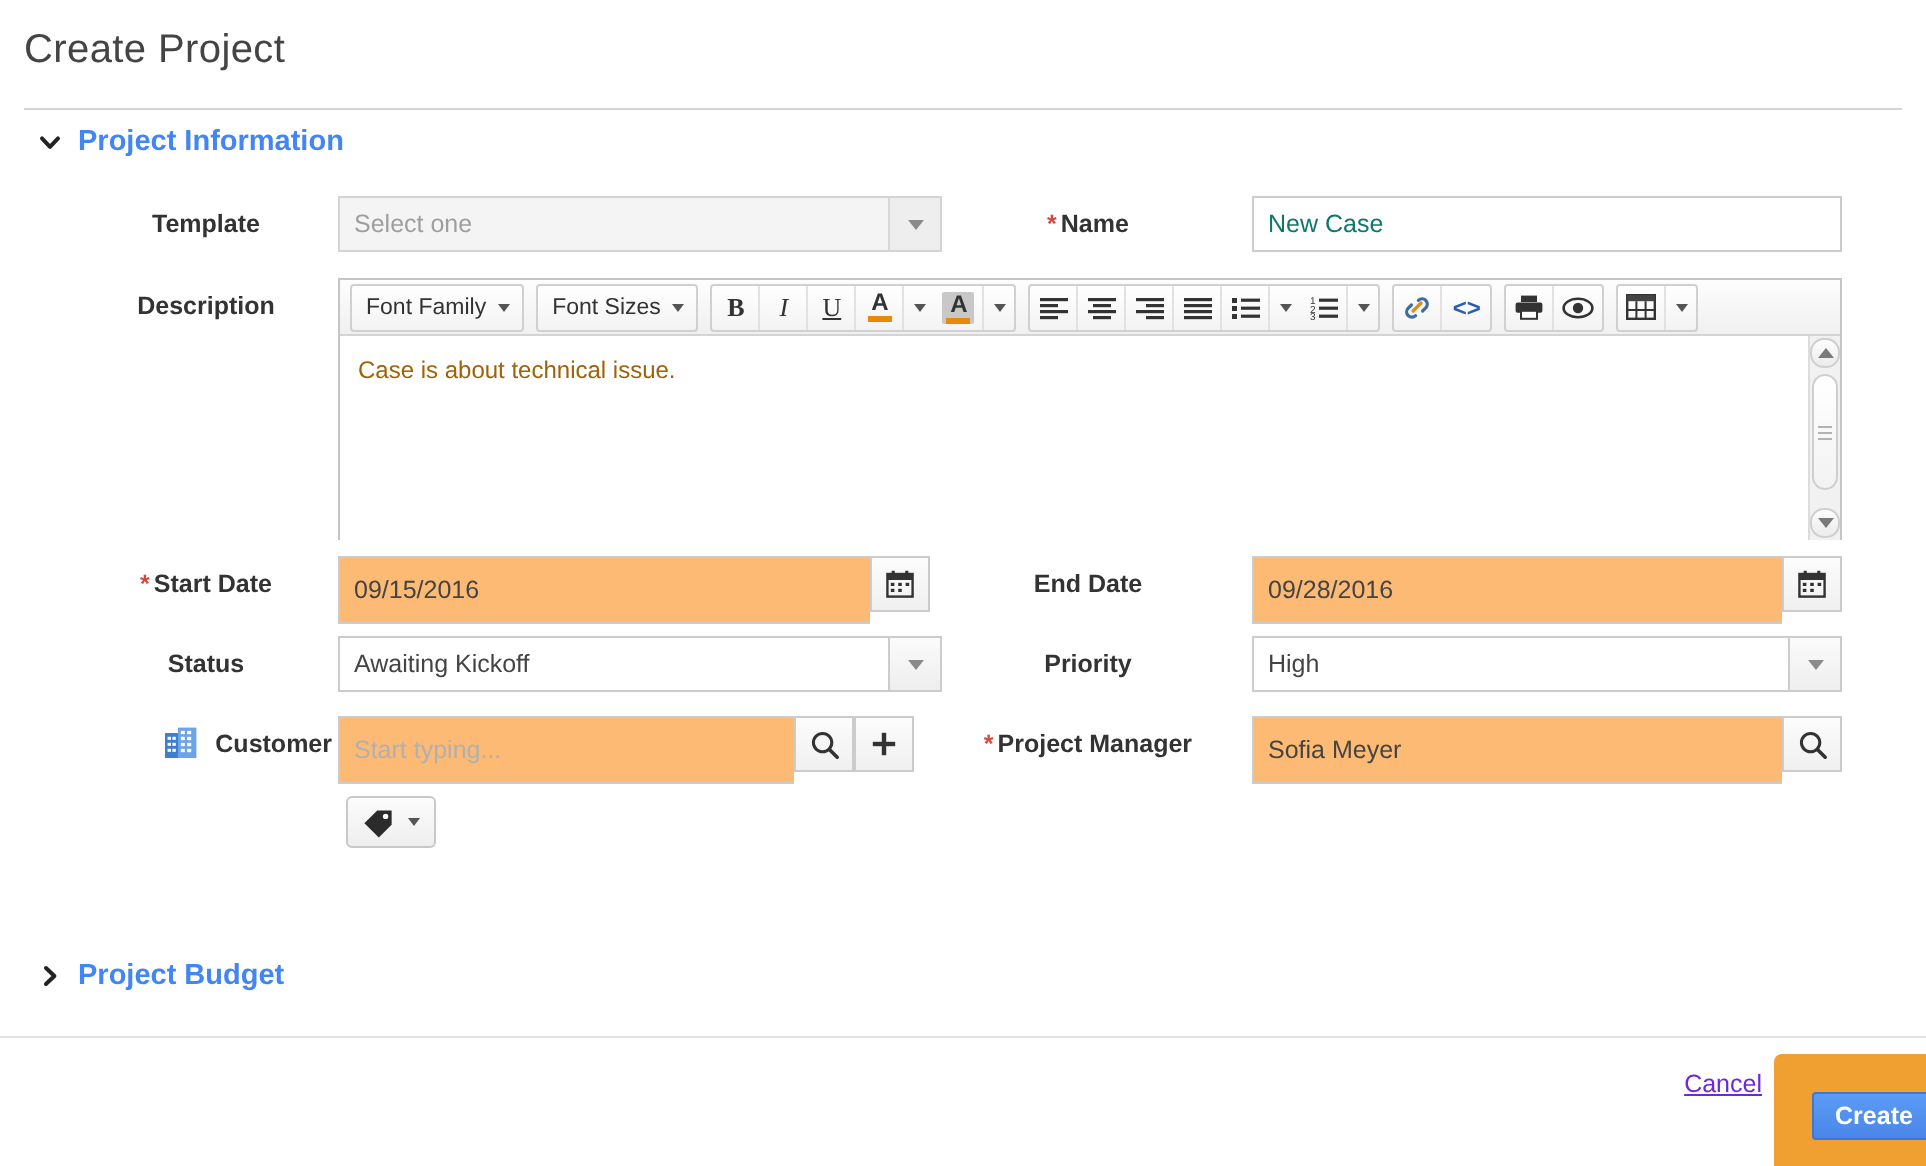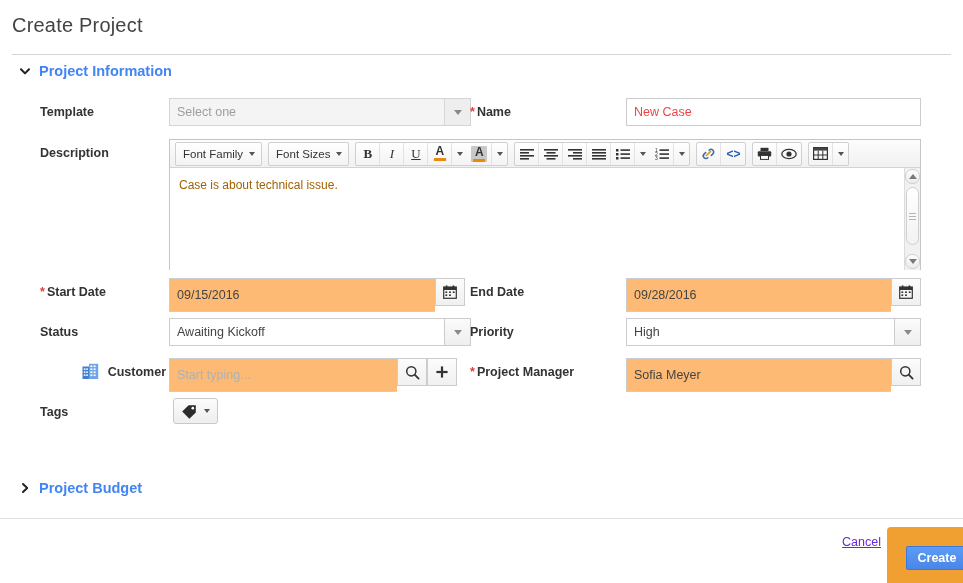--- a/index.html
+++ b/index.html
@@ -33,31 +33,31 @@
     width: 12px; height: 12px; position: relative; flex: none;
   }
   .caret svg { display:block; }
   .section-head .sec-label {
     color: #4285f4; font-size: 14.5px; font-weight: bold;
   }
   #sec-info { left: 19px; top: 63px; }
   #sec-budget { left: 19px; top: 480px; }
 
   .lbl {
-    position: absolute; text-align: left;
+    position: absolute; text-align: center;
     font-size: 12.5px; font-weight: bold; color: #333;
     line-height: 28px; white-space: nowrap;
   }
   .lbl .req { color: #d9443f; font-weight: bold; margin-right: 2px; }
 
   
   .txt {
     position: absolute; height: 28px;
     border: 1px solid #ccc; background: #fff;
-    font-size: 12.5px; color: #ef4444;
+    font-size: 12.5px; color: #0f766e;
     padding: 0 7px; line-height: 26px;
     font-family: "Liberation Sans", sans-serif;
     outline: none;
   }
   .txt::placeholder { color: #b0b0b0; }
 
   
   .sel {
     position: absolute; height: 28px;
     border: 1px solid #ccc; background: #fff;
@@ -524,23 +524,20 @@
   <div class="ibox" style="left:626px; top:358px;">
     <input class="ifield" style="width: 265px;" value="Sofia Meyer">
     <div class="ibtn">
       <svg width="15" height="15" viewBox="0 0 15 15">
         <circle cx="6.3" cy="6.3" r="4.6" fill="none" stroke="#333" stroke-width="1.5"></circle>
         <line x1="9.7" y1="9.7" x2="13.6" y2="13.6" stroke="#333" stroke-width="1.8" stroke-linecap="round"></line>
       </svg>
     </div>
   </div>
 
-  <div class="lbl" style="left:40px; top:398px; width:126px;">
-    <span>Tags</span>
-  </div>
   <div class="tagbtn" style="left:173px; top:398px;">
     <span>
       <svg width="16" height="15" viewBox="0 0 16 15">
         <path d="M1.2 7.6 L7.6 1.2 L14.8 1.2 L14.8 8.4 L8.4 14.8 Z" fill="#2b2b2b"></path>
         <circle cx="11.8" cy="4.2" r="1.35" fill="#ffffff"></circle>
       </svg>
     </span>
     <span class="mini-tri" style="margin-left:0;"></span>
   </div>
 

